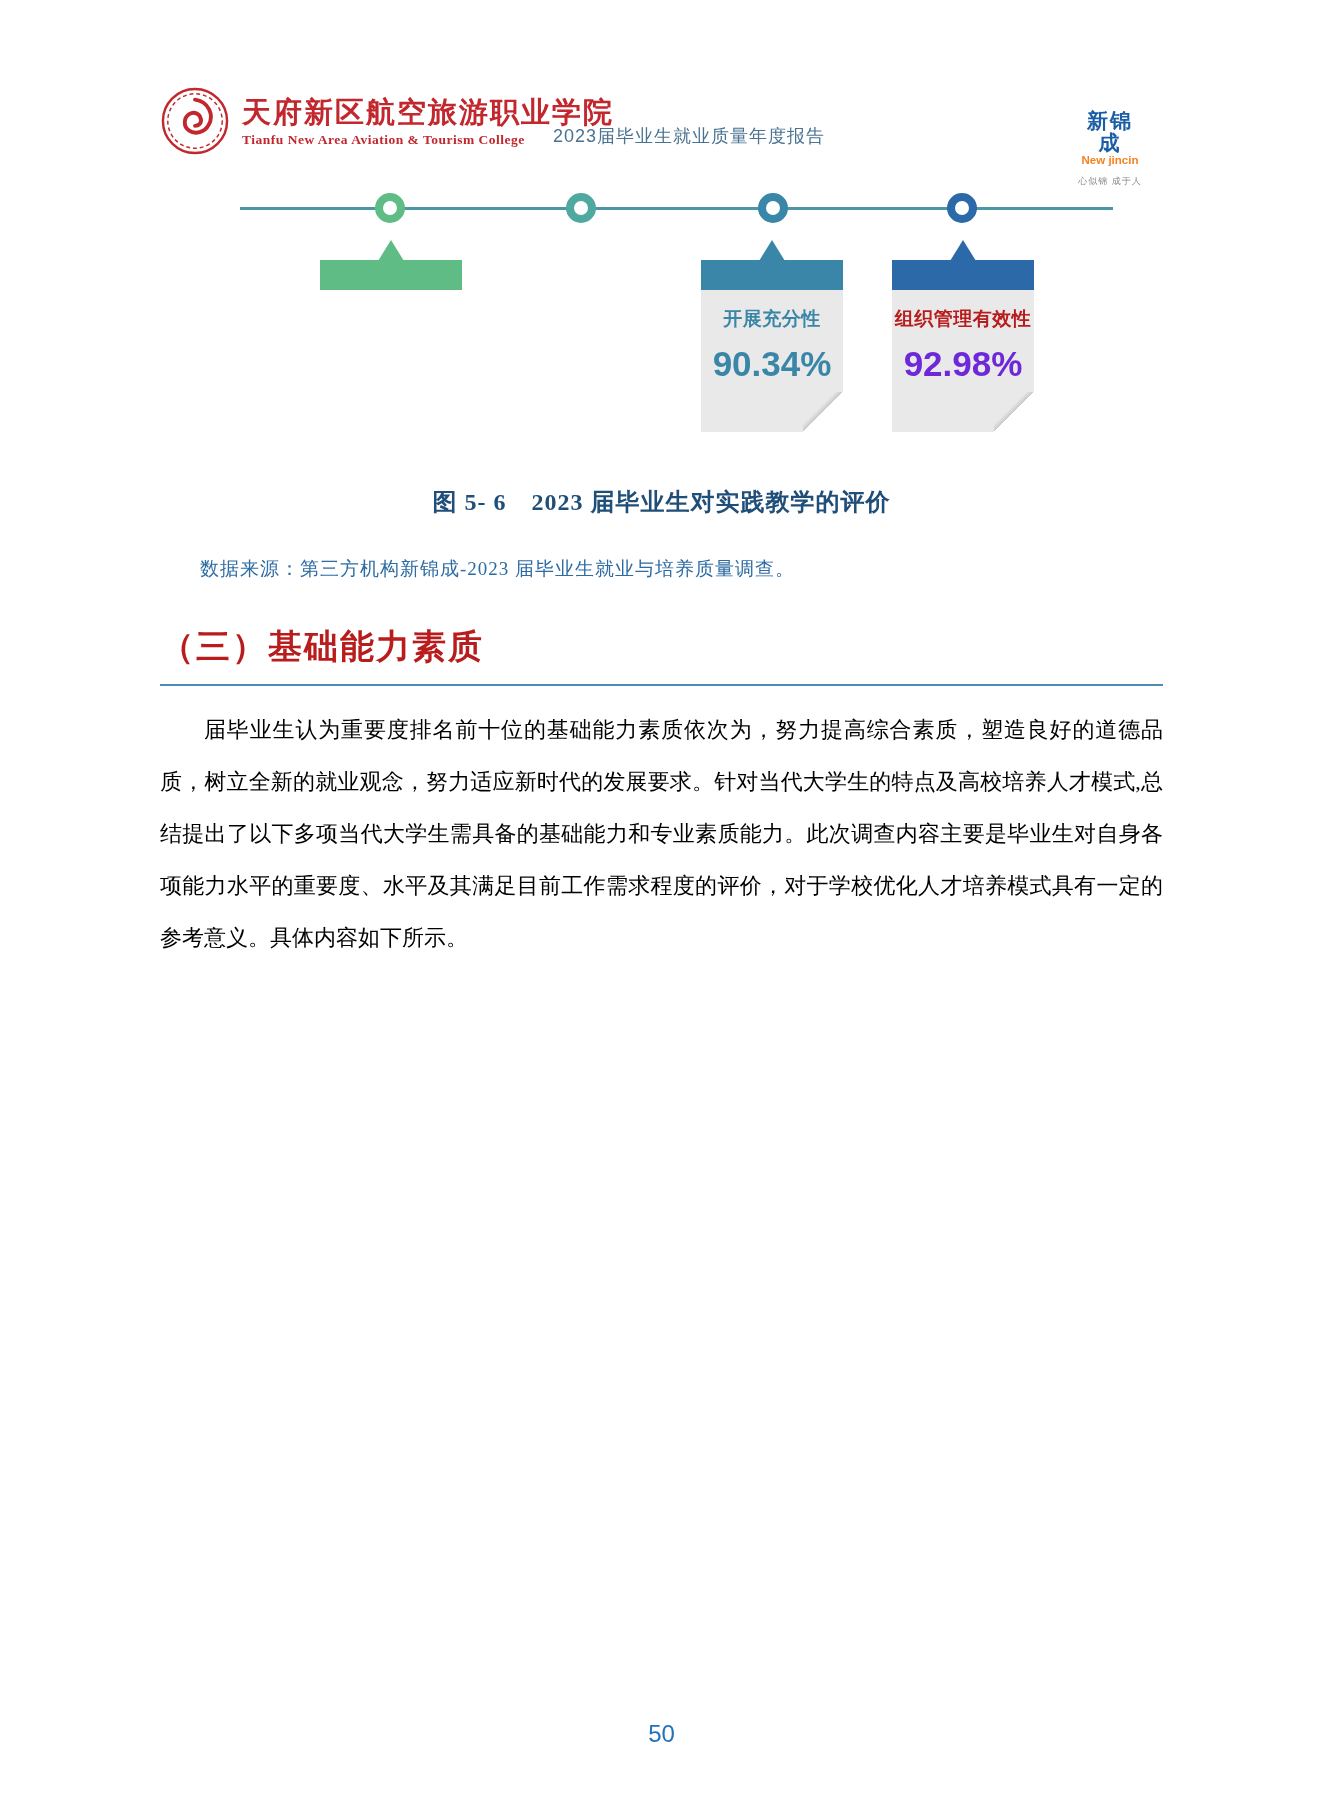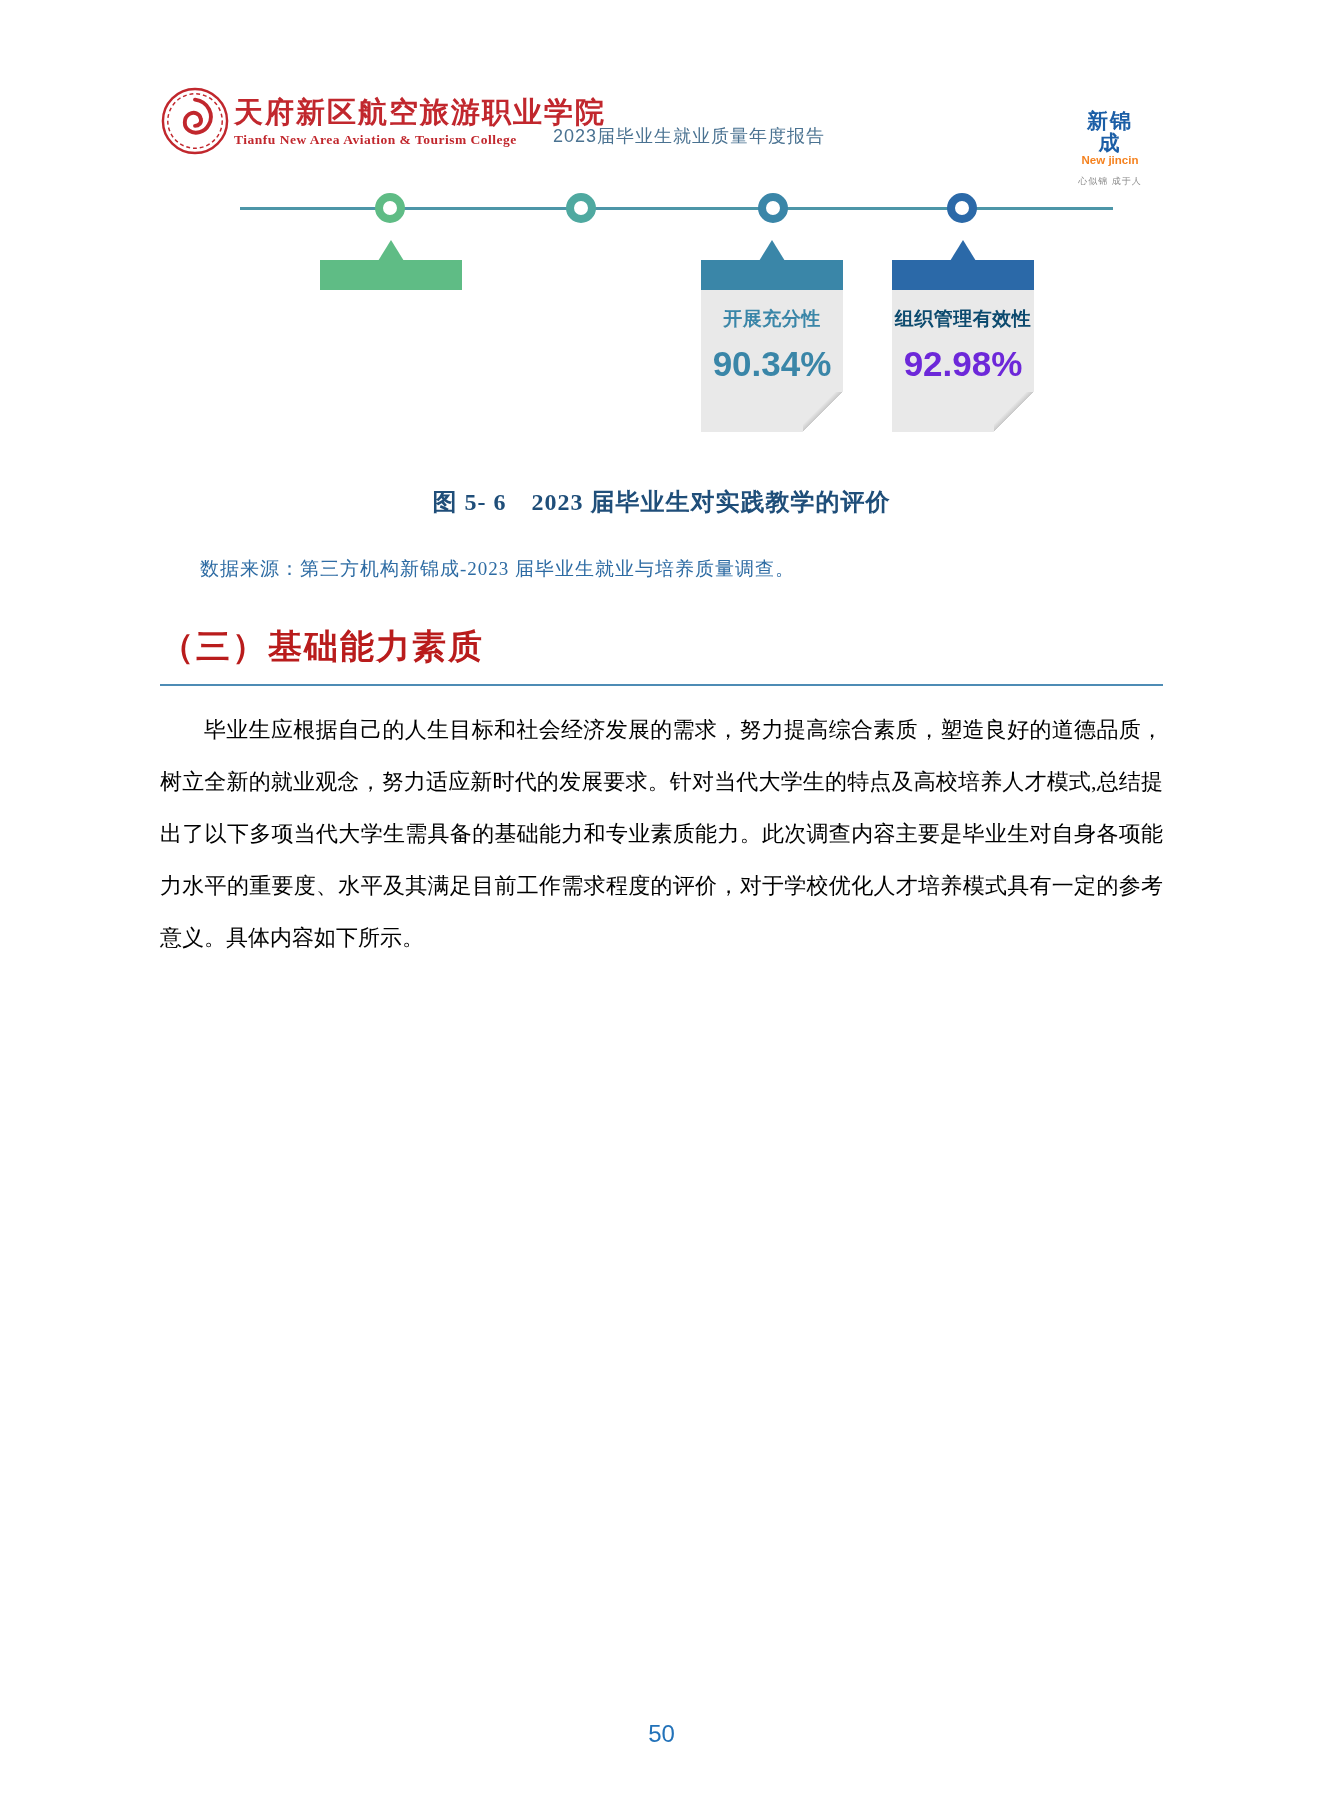--- a/index.html
+++ b/index.html
@@ -1,21 +1,21 @@
 <!DOCTYPE html>
 <html lang="zh"><head>
 <meta charset="utf-8">
 <style>
   html,body{margin:0;padding:0;background:#ffffff;}
   .page{position:relative;width:1323px;height:1795px;margin:0 auto;background:#fff;
         font-family:"Liberation Serif","DejaVu Serif",serif;overflow:hidden;}
 
   
   .hdr-left{position:absolute;left:160px;top:86px;display:flex;align-items:center;}
-  .hdr-names{margin-left:4px;}
+  .hdr-names{margin-left:12px;}
   .college-zh{color:#c1272d;font-size:29px;font-weight:bold;letter-spacing:2px;line-height:34px;}
   .college-en{color:#c1272d;font-size:13.5px;font-weight:bold;letter-spacing:.5px;margin-top:3px;}
   .hdr-title{position:absolute;left:553px;top:124px;font-size:18px;color:#4a7291;
              font-family:"Liberation Sans",sans-serif;letter-spacing:1px;}
   .hdr-brand{position:absolute;left:1078px;top:110px;text-align:center;
              font-family:"Liberation Sans",sans-serif;width:64px;}
   .brand-zh{color:#1b5ea6;font-size:21px;font-weight:bold;letter-spacing:2px;line-height:22px;}
   .brand-en{color:#f5821f;font-size:11.5px;font-weight:bold;line-height:13px;}
   .brand-tag{color:#8a8a8a;font-size:9px;letter-spacing:1px;margin-top:8px;}
 
@@ -95,30 +95,30 @@
       <div class="card-label" style="color: rgb(58, 134, 168);">开展充分性</div>
       <div class="card-value" style="color: rgb(58, 134, 168);">90.34%</div>
       <span class="card-curl"></span>
     </div>
   </div>
   <div class="card" style="left:892px">
     <div class="card-bar" style="background: rgb(43, 105, 168);">
         <span class="card-notch" style="border-bottom-color: rgb(43, 105, 168);"></span>
       </div>
     <div class="card-body">
-      <div class="card-label" style="color: #0c4a6e; font-family: Liberation Serif, serif;">组织管理有效性</div>
+      <div class="card-label" style="color: #b91c1c; font-family: Liberation Serif, serif;">组织管理有效性</div>
       <div class="card-value" style="color: #6d28d9;">92.98%</div>
       <span class="card-curl"></span>
     </div>
   </div>
 
   <div class="fig-caption">图 5- 6　2023 届毕业生对实践教学的评价</div>
   <div class="fig-source">数据来源：第三方机构新锦成-2023 届毕业生就业与培养质量调查。</div>
 
   <div class="sec-heading">（三）基础能力素质</div>
   <div class="sec-rule"></div>
 
   <div class="body-text">
-    <p>毕业生应根据自己的人生目标和社会经济发展的需求，努力提高综合素质，塑造良好的道德品质，树立全新的就业观念，努力适应新时代的发展要求。针对当代大学生的特点及高校培养人才模式,总结提出了以下多项当代大学生需具备的基础能力和专业素质能力。此次调查内容主要是毕业生对自身各项能力水平的重要度、水平及其满足目前工作需求程度的评价，对于学校优化人才培养模式具有一定的参考意义。具体内容如下所示。</p>
+    <p>届毕业生认为重要度排名前十位的基础能力素质依次为，努力提高综合素质，塑造良好的道德品质，树立全新的就业观念，努力适应新时代的发展要求。针对当代大学生的特点及高校培养人才模式,总结提出了以下多项当代大学生需具备的基础能力和专业素质能力。此次调查内容主要是毕业生对自身各项能力水平的重要度、水平及其满足目前工作需求程度的评价，对于学校优化人才培养模式具有一定的参考意义。具体内容如下所示。</p>
   </div>
 
   <div class="page-num">50</div>
 </div>
 
 </body></html>

